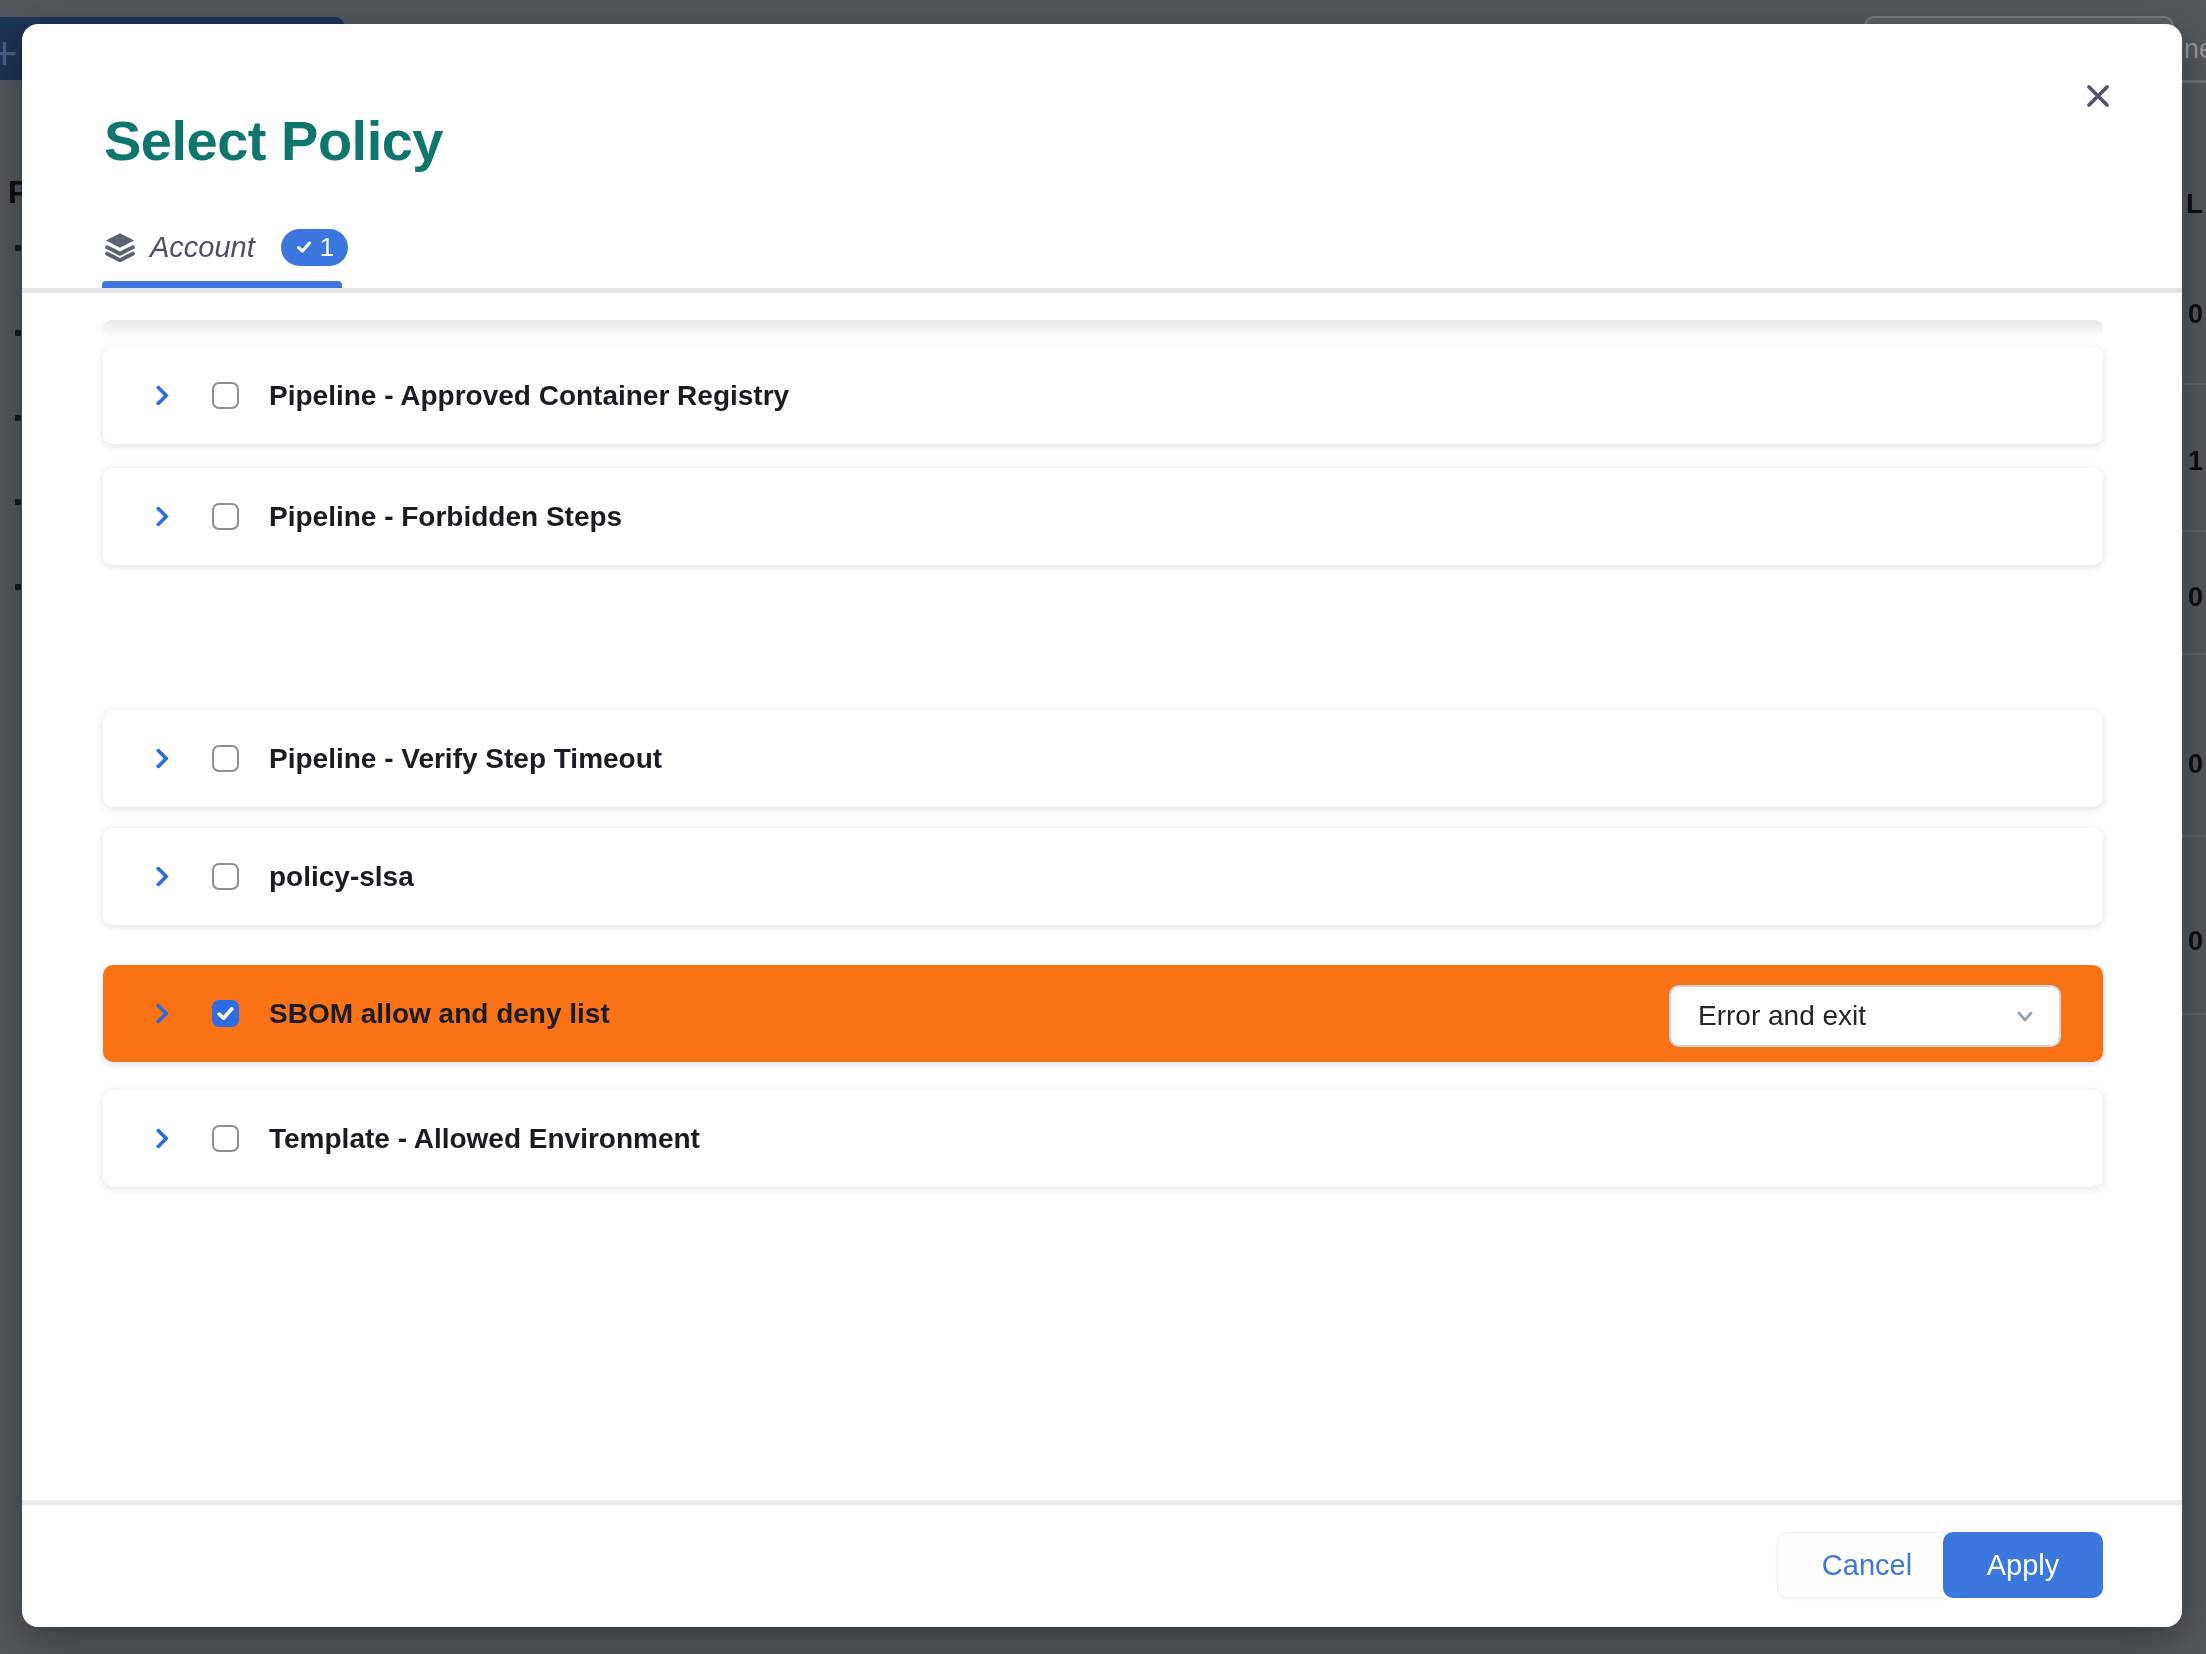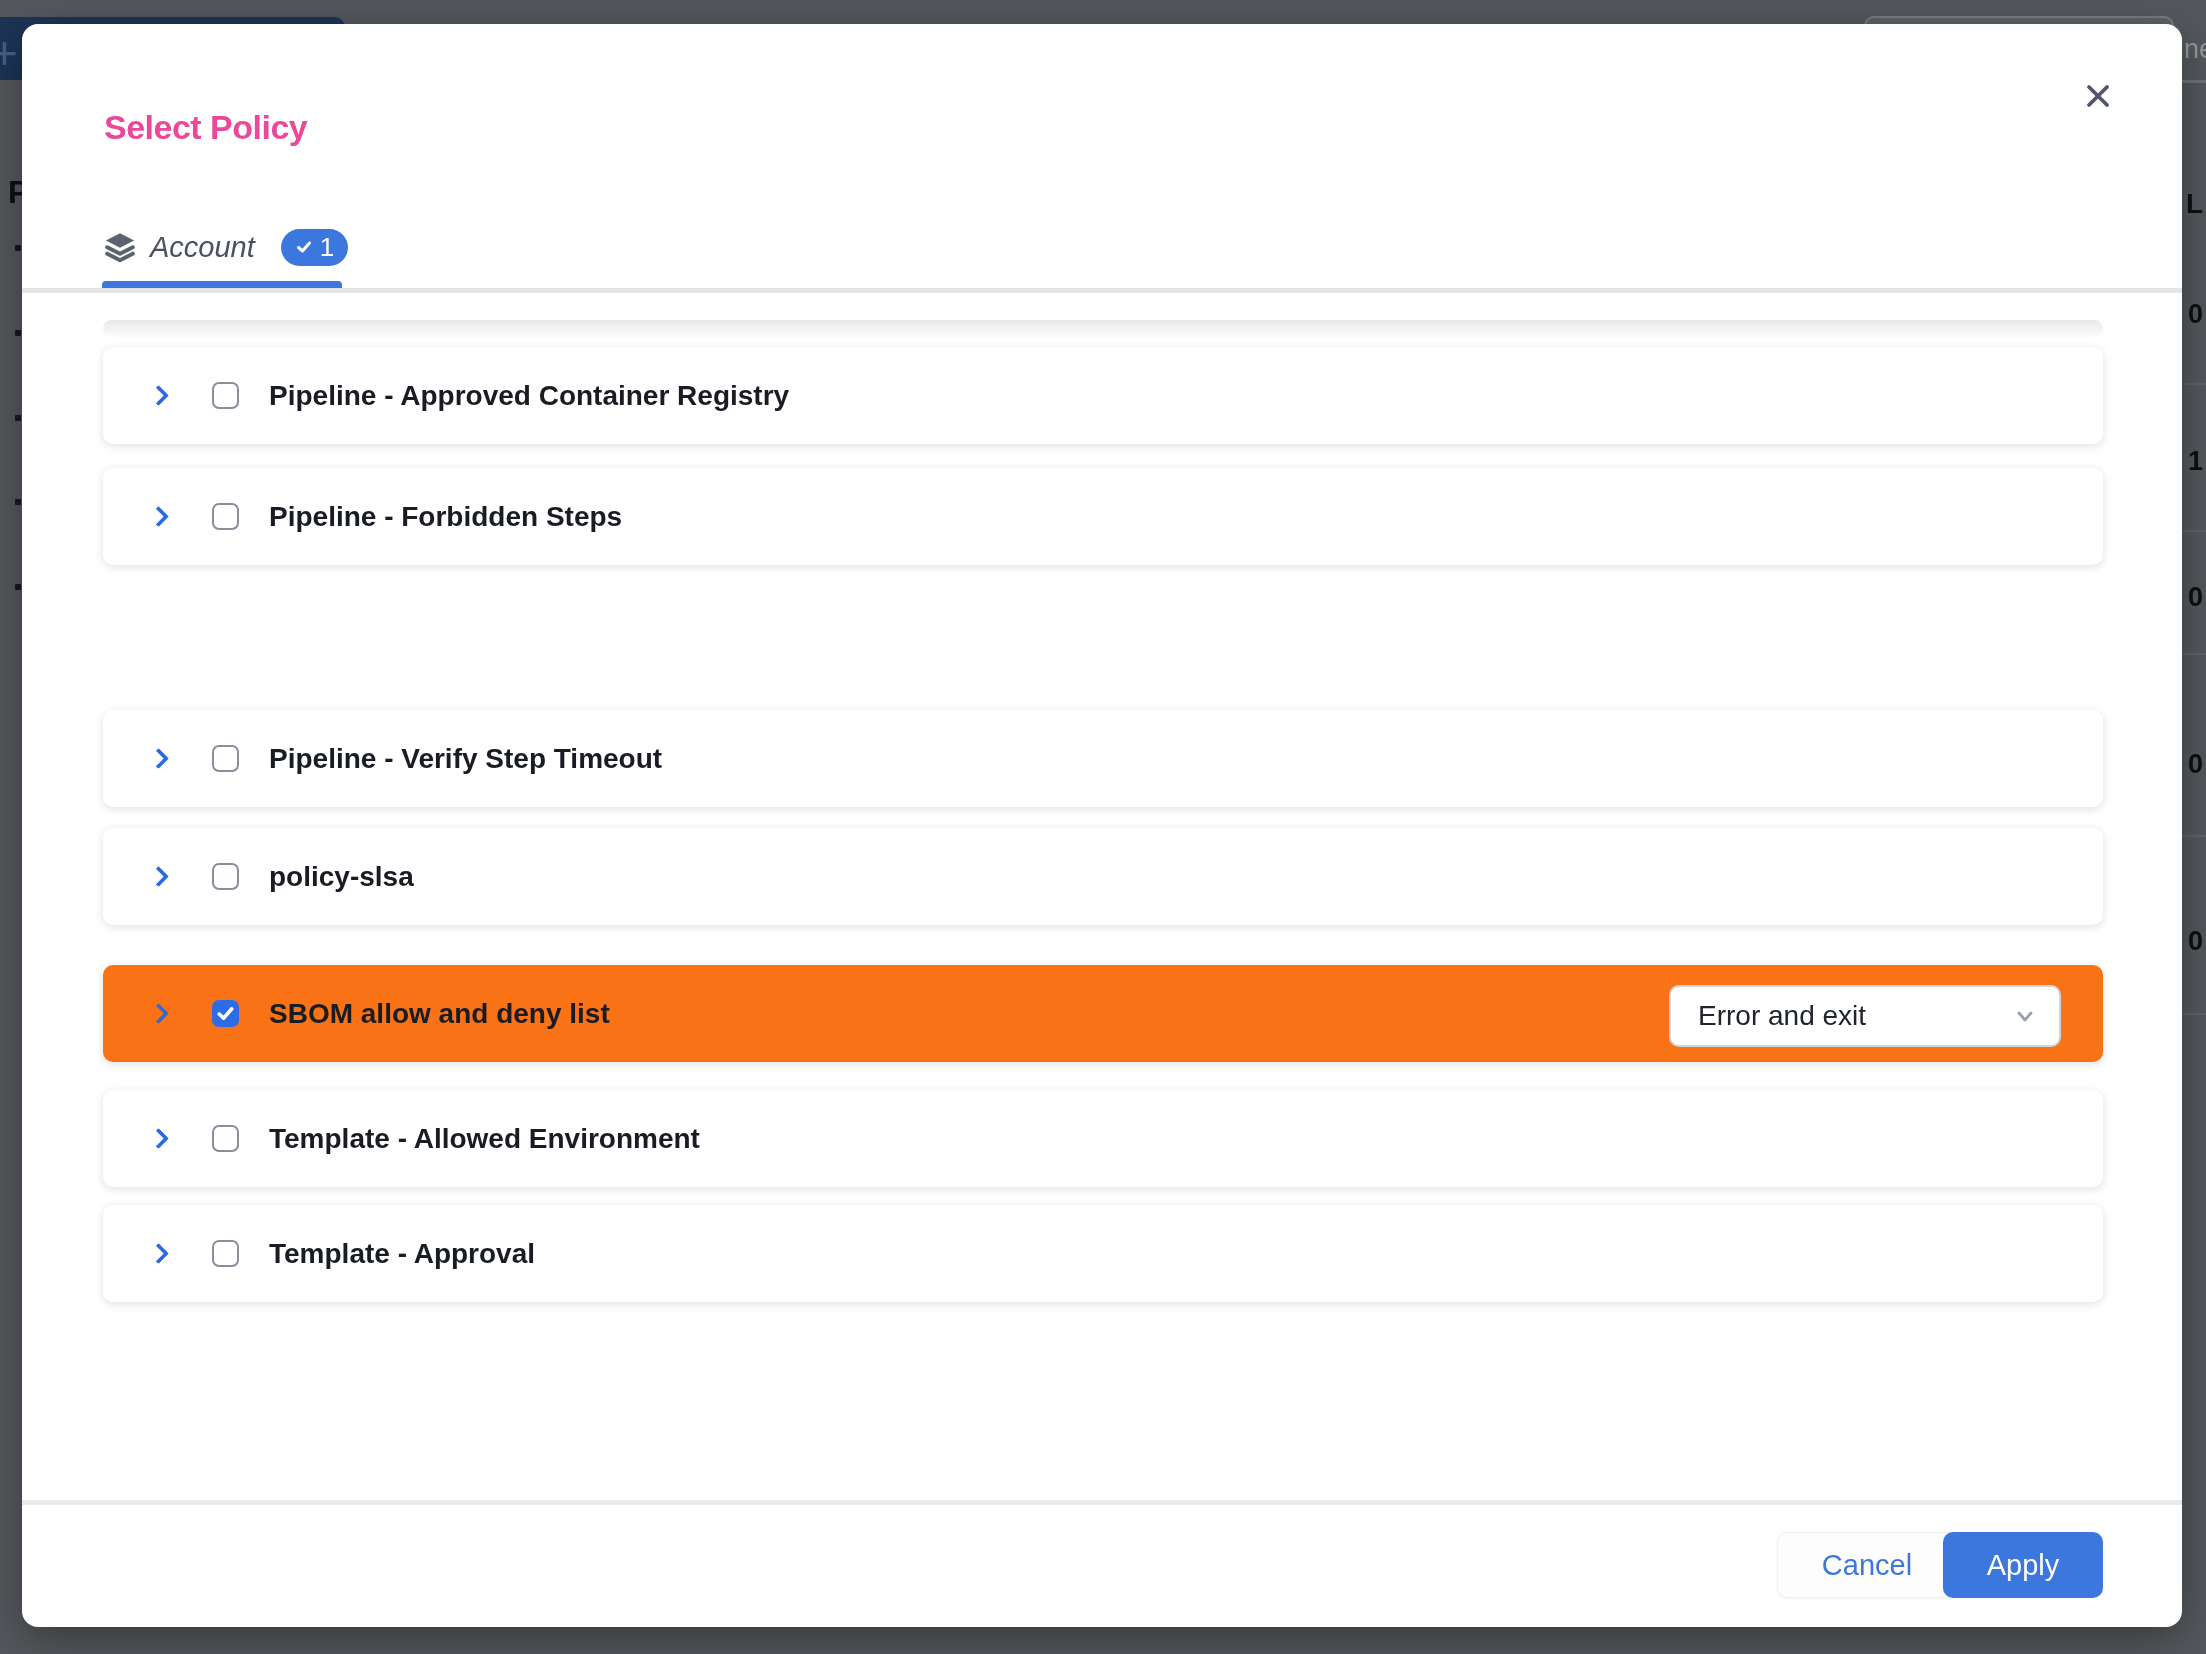--- a/index.html
+++ b/index.html
@@ -14,21 +14,21 @@
   .bg-dot{position:absolute;left:15px;width:6px;height:6px;background:#17191d;border-radius:1px;}
   .bg-panel{position:absolute;left:1864px;top:16px;width:310px;height:22px;background:#5d6165;border:2px solid #797d82;border-bottom:none;border-radius:10px 10px 0 0;}
   .bg-ne{position:absolute;left:2184px;top:34px;font-size:27px;color:#96989c;}
   .bg-right-divider{position:absolute;left:2182px;top:80px;width:24px;height:3px;background:#6e7277;}
   .bg-l{position:absolute;left:2186px;top:188px;font-size:28px;font-weight:700;color:#0d0f13;}
   .bg-num{position:absolute;left:2188px;font-size:27px;font-weight:600;color:#0d0f13;}
   .bg-band{position:absolute;left:2182px;width:24px;height:2px;background:#606468;}
 
   
   .modal{position:absolute;left:22px;top:24px;width:2160px;height:1603px;background:#ffffff;border-radius:16px;box-shadow:0 12px 44px rgba(0,0,0,0.35);}
-  .modal-title{position:absolute;left:82px;top:84px;font-size:34px;font-weight:600;color:#ec4899;letter-spacing:-0.5px;}
+  .modal-title{position:absolute;left:82px;top:84px;font-size:56px;font-weight:600;color:#0f766e;letter-spacing:-0.5px;}
   .close-btn{position:absolute;left:2052px;top:48px;width:48px;height:48px;display:flex;align-items:center;justify-content:center;cursor:pointer;background:none;border:none;padding:0;}
 
   .tabbar{position:absolute;left:82px;top:200px;height:46px;display:flex;align-items:center;cursor:pointer;}
   .tab-icon{width:32px;height:32px;margin-right:14px;flex:none;}
   .tab-label{font-size:29px;font-weight:500;color:#4b5163;margin-right:26px;font-style:italic;}
   .tab-badge{height:37px;min-width:66px;padding:0 14px;border-radius:19px;background:#3b77dd;display:flex;align-items:center;justify-content:center;gap:7px;}
   .tab-badge svg{flex:none;}
   .badge-count{color:#ffffff;font-size:26px;font-weight:500;}
   .tab-underline{position:absolute;left:80px;top:257px;width:240px;height:7px;background:#3b77dd;border-radius:4px 4px 0 0;}
   .top-divider{position:absolute;left:0;top:264px;width:2160px;height:5px;background:#e5e5e5;}
@@ -160,25 +160,20 @@
           </span>
         </span>
       </div>
 
       <div class="row" style="top:797px">
         <span class="chev"></span>
         <span class="cbox"></span>
         <span class="row-label">Template - Allowed Environment</span>
       </div>
 
-      <div class="row" style="top:912px">
-        <span class="chev"></span>
-        <span class="cbox"></span>
-        <span class="row-label">Template - Approval</span>
-      </div>
     </div>
 
     <div class="footer-divider"></div>
     <button class="btn btn-cancel">Cancel</button>
     <button class="btn btn-apply">Apply</button>
   </div>
 
 </div>
 
 </body></html>

